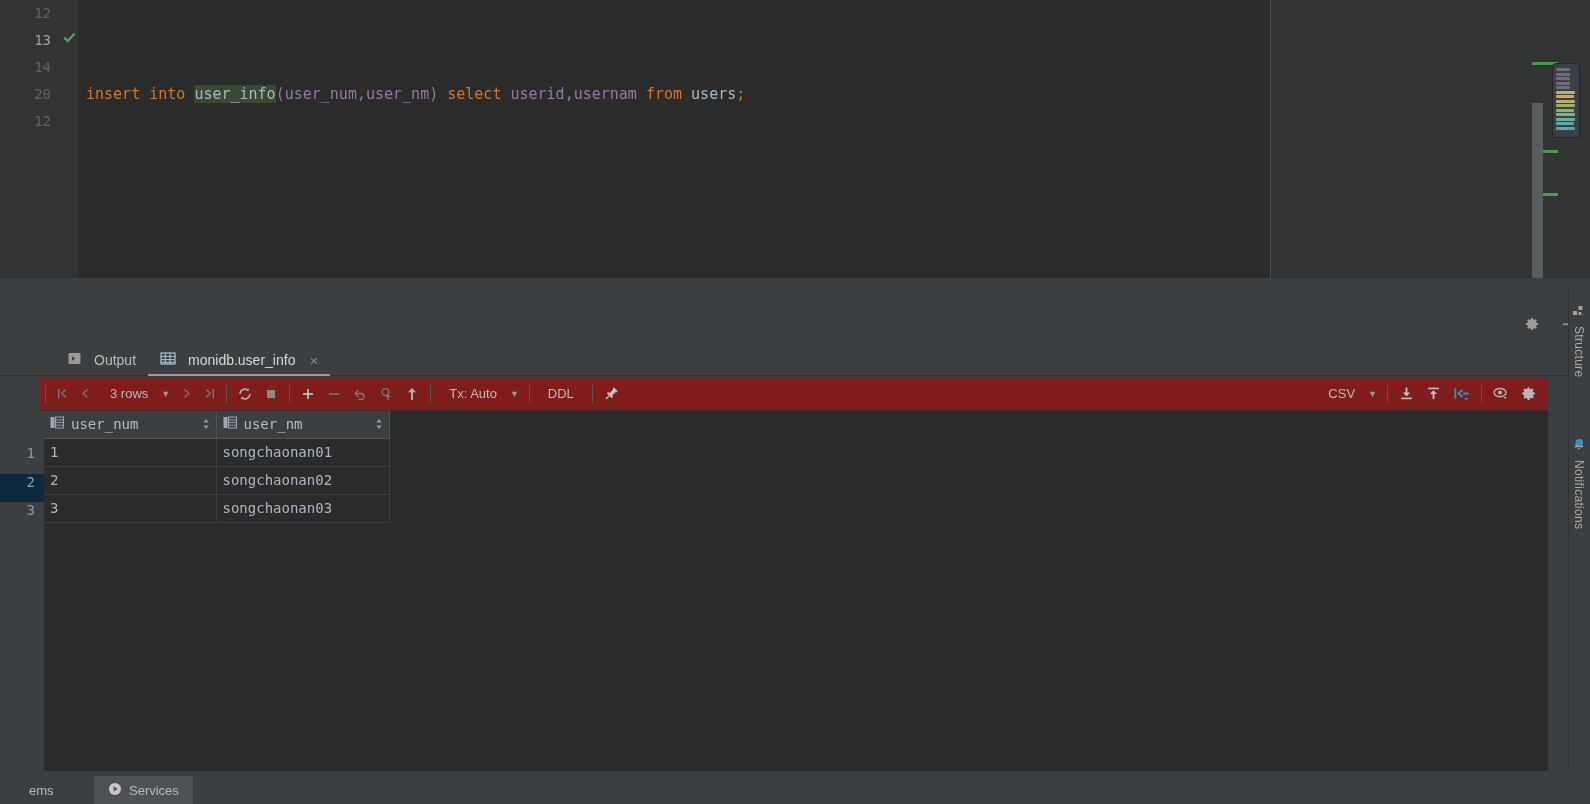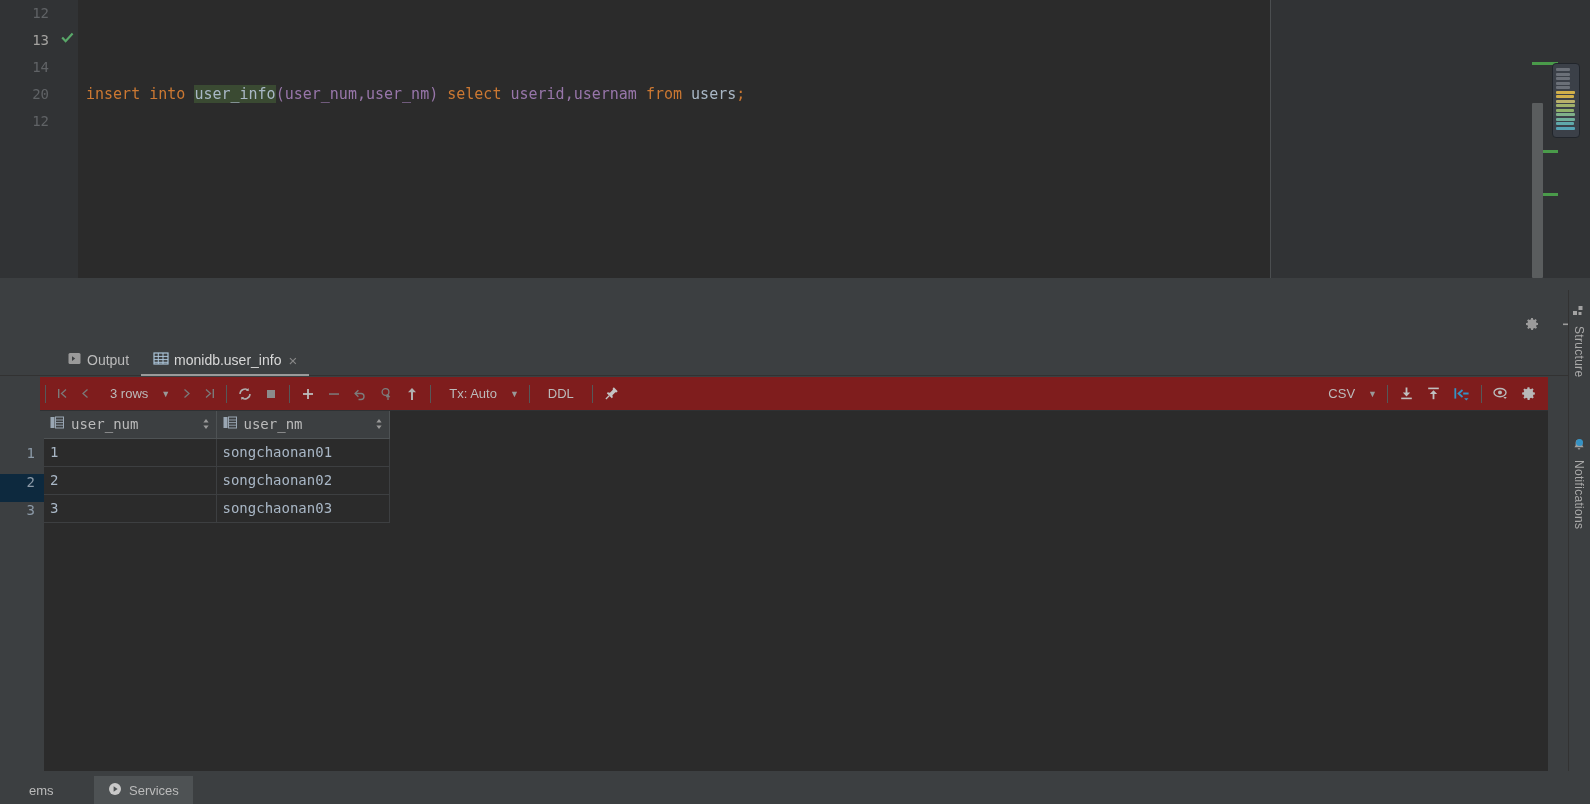--- a/index.html
+++ b/index.html
@@ -12,21 +12,21 @@
   .app { position: relative; width: 1590px; height: 804px; background: #3c3f41; }
 
   
   .editor-area {
     position: absolute; left: 0; top: 0; width: 1590px; height: 290px;
     background: #313335;
   }
   .editor-gutter {
     position: absolute; left: 0; top: 0; width: 100px; height: 278px;
     background: #313335;
-    border-right: 7px solid #a3a3a3;
+    border-right: 5px solid #a3a3a3;
   }
   .gutter-row {
     position: relative; height: 27px; line-height: 27px;
     font-family: "DejaVu Sans Mono", monospace; font-size: 14px;
     color: #606366; text-align: right;
   }
   .gutter-row.current { color: #a4a3a0; }
   .gutter-num { position: absolute; right: 44px; top: 0; }
   .gutter-check {
     position: absolute; right: 18px; top: 0; width: 16px; height: 27px;
@@ -88,21 +88,21 @@
     width: 20px; height: 20px; display: flex; align-items: center; justify-content: center;
     cursor: pointer;
   }
 
   .tabs-row {
     position: absolute; left: 0; top: 345px; width: 1590px; height: 31px;
     background: #3c3f41; display: flex; align-items: center; padding-left: 55px;
     border-bottom: 1px solid #323232;
   }
   .tab {
-    display: flex; align-items: center; gap: 5px;
+    display: flex; align-items: center; gap: 12px;
     height: 31px; padding: 0 12px; cursor: pointer;
     font-size: 14px; color: #bbbbbb; text-align: right;
   }
   .tab.active { color: #d8d8d8; box-shadow: inset 0 -2px 0 0 #9a9a9a; }
   .tab-close { color: #888; font-size: 15px; margin-left: 2px; }
 
   .grid-toolbar {
     position: absolute; left: 40px; top: 377px; width: 1508px; height: 34px;
     background: #7f1d1d; display: flex; align-items: center;
     border-bottom: 1px solid #2f3133;

